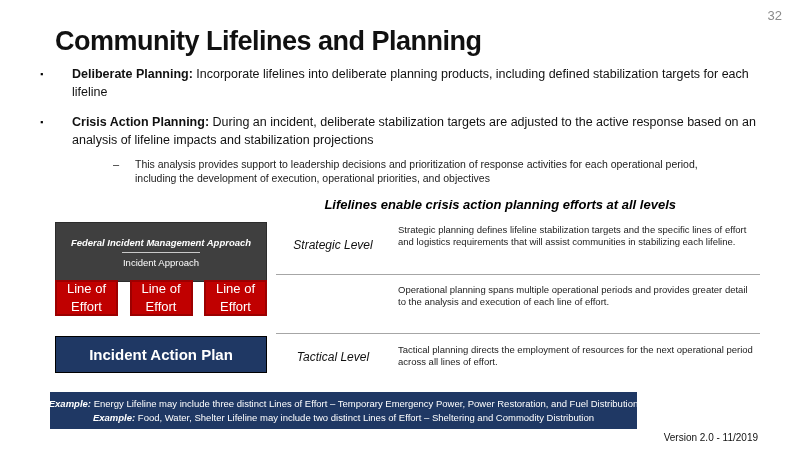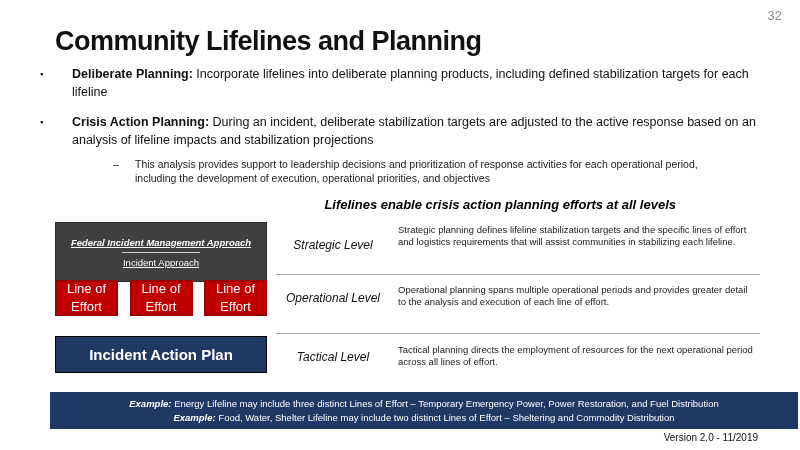--- a/index.html
+++ b/index.html
@@ -50,21 +50,21 @@
     position: absolute; left: 0; top: 197px; width: 676px;
     text-align: right; font-size: 13px; font-weight: bold; font-style: italic;
   }
   .diagram {
     position: absolute; left: 50px; top: 216px; width: 712px; height: 172px;
   }
   .approach-box {
     position: absolute; left: 5px; top: 6px; width: 212px; height: 60px;
     background: #3f3f3f; border: 1px solid #2c2c2c;
     display: flex; flex-direction: column; align-items: center; justify-content: center;
-    color: #fff; text-align: center; text-decoration: underline;
+    color: #fff; text-align: center;
   }
   .approach-title { font-size: 9.5px; font-weight: bold; font-style: italic; padding: 0 10px; }
   .approach-divider { width: 78px; height: 1px; background: #c9c9c9; margin: 4px 0; }
   .approach-subtitle { font-size: 9.5px; }
   .effort-row {
     position: absolute; left: 5px; top: 64px; width: 212px;
     display: flex; justify-content: space-between;
   }
   .effort-box {
     width: 63px; height: 36px; background: #c00000; border: 2px solid #9c0000;
@@ -87,21 +87,21 @@
     font-size: 9.5px; line-height: 1.3; color: #222;
   }
   .lvl-1 { top: 22px; } .desc-1 { top: 8px; }
   .lvl-2 { top: 75px; } .desc-2 { top: 68px; }
   .lvl-3 { top: 134px; } .desc-3 { top: 128px; }
   .row-sep {
     position: absolute; left: 226px; width: 484px; height: 1px; background: #a6a6a6;
   }
   .sep-1 { top: 58px; } .sep-2 { top: 117px; }
   .example-banner {
-    position: absolute; left: 50px; top: 392px; width: 748px; height: 37px;
+    position: absolute; left: 50px; top: 392px; width: 587px; height: 37px;
     background: #1f3864;
     display: flex; flex-direction: column; align-items: center; justify-content: center;
     gap: 3px;
   }
   .example-line {
     color: #fff; font-size: 9.5px; text-align: center; width: 690px;
   }
   .example-line .lead { font-weight: bold; font-style: italic; }
   .version-footer {
     position: absolute; right: 42px; top: 432px;
@@ -148,21 +148,20 @@
       <div class="effort-box">Line of Effort</div>
     </div>
 
     <div class="iap-box">Incident Action Plan</div>
 
     <div class="level-label lvl-1">Strategic Level</div>
     <div class="level-desc desc-1">Strategic planning defines lifeline stabilization targets and the specific lines of effort and logistics requirements that will assist communities in stabilizing each lifeline.</div>
 
     <div class="row-sep sep-1"></div>
 
-    <div class="level-label lvl-2">Operational Level</div>
     <div class="level-desc desc-2">Operational planning spans multiple operational periods and provides greater detail to the analysis and execution of each line of effort.</div>
 
     <div class="row-sep sep-2"></div>
 
     <div class="level-label lvl-3">Tactical Level</div>
     <div class="level-desc desc-3">Tactical planning directs the employment of resources for the next operational period across all lines of effort.</div>
 
   </div>
 
   <div class="example-banner">

